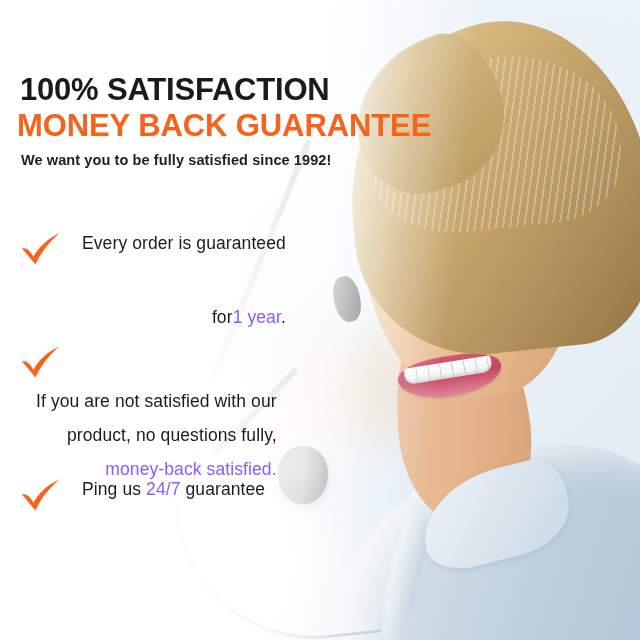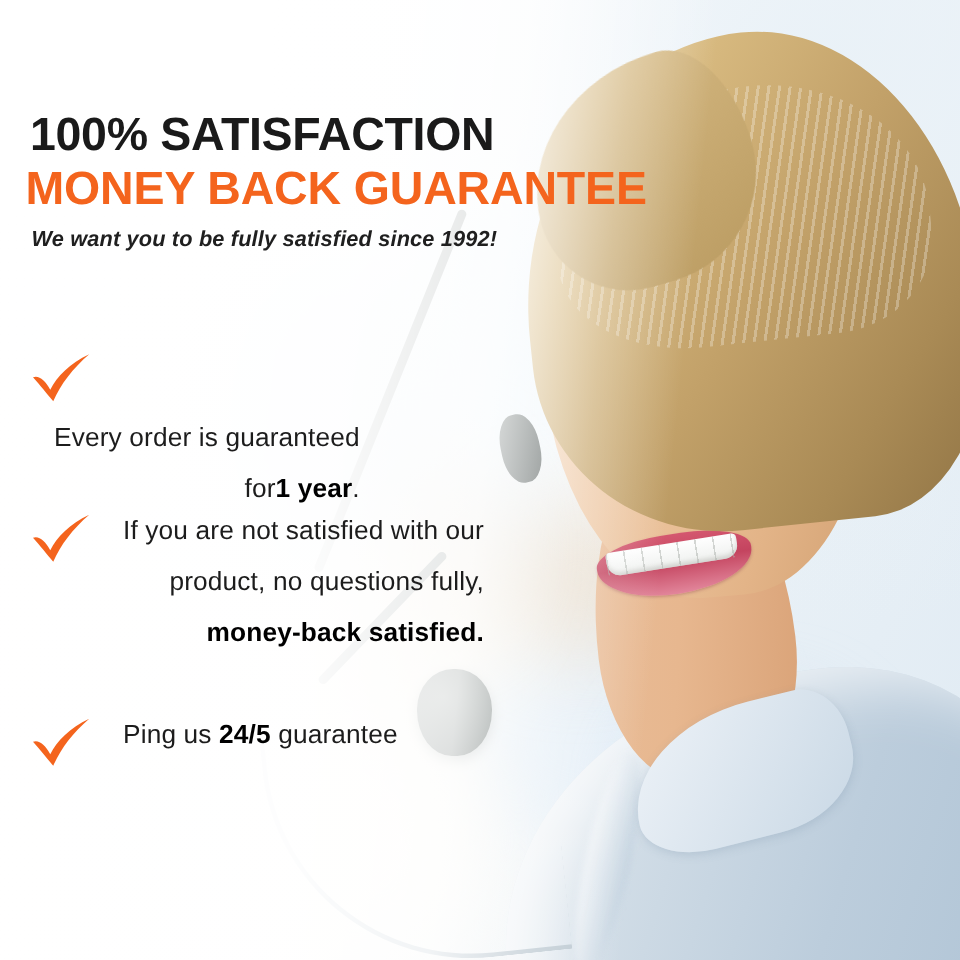--- a/index.html
+++ b/index.html
@@ -181,38 +181,38 @@
     font-size:31px;font-weight:bold;letter-spacing:-.2px;
     color:#1a1a1a;line-height:1.0;white-space:nowrap;
   }
   .headline-2{
     position:absolute;left:17px;top:110px;
     font-size:31px;font-weight:bold;letter-spacing:-.1px;
     color:#f4641d;line-height:1.0;white-space:nowrap;
   }
   .subhead{
     position:absolute;left:21px;top:152px;
-    font-size:14.5px;font-style:italic;font-weight:bold;
+    font-size:14.5px;font-weight:bold;
     color:#1f1f1f;letter-spacing:.1px;white-space:nowrap;
   }
 
   .bullets{position:absolute;left:0;top:0;width:420px;}
   .bullet{position:absolute;left:18px;display:flex;align-items:flex-start;}
-  .bullet-1{top:226px;flex-direction:column;}
-  .bullet-2{top:336px;}
+  .bullet-1{top:226px;}
+  .bullet-2{top:336px;flex-direction:column;}
   .bullet-3{top:472px;}
 
   .check{width:46px;height:40px;flex:0 0 46px;margin-top:2px;}
   .btext{
     margin-left:18px;
     font-size:17.5px;color:#1c1c1c;line-height:1.95;
     letter-spacing:.1px;white-space:nowrap;
   }
-  .btext b{font-weight:bold;color:#000000;}
-  .indent{padding-left:10px;display:inline-block;}
+  .btext b{font-weight:normal;color:#8b5cf6;}
+  .indent{padding-left:10px;display:inline-block;margin-top:40px;}
 </style>
 </head>
 <body>
 
 <div id="banner">
 
   <div class="photo-layer">
     <div class="bg-base"></div>
 
     <div class="bokeh b1"></div>
@@ -286,19 +286,19 @@
           <span>product, no questions fully,</span><br>
           <b>money-back satisfied</b><b>.</b>
         </div>
       </div>
 
       <div class="bullet bullet-3">
         <svg class="check" viewBox="0 0 46 40">
           <path d="M4 20.5 C8 19 12 22.5 15.5 28.8 C20 20 28.5 11.2 41.5 5.2 C30.5 14.6 22.5 25.2 17.5 36.5 C13.6 32 8.6 25.6 4 20.5 Z" fill="#F4641D"></path>
         </svg>
         <div class="btext">
-          <span>Ping us </span><b>24/5</b><span> guarantee</span><br>
+          <span>Ping us </span><b>24/7</b><span> guarantee</span><br>
         </div>
       </div>
 
     </div>
   </div>
 </div>
 
 </body></html>

